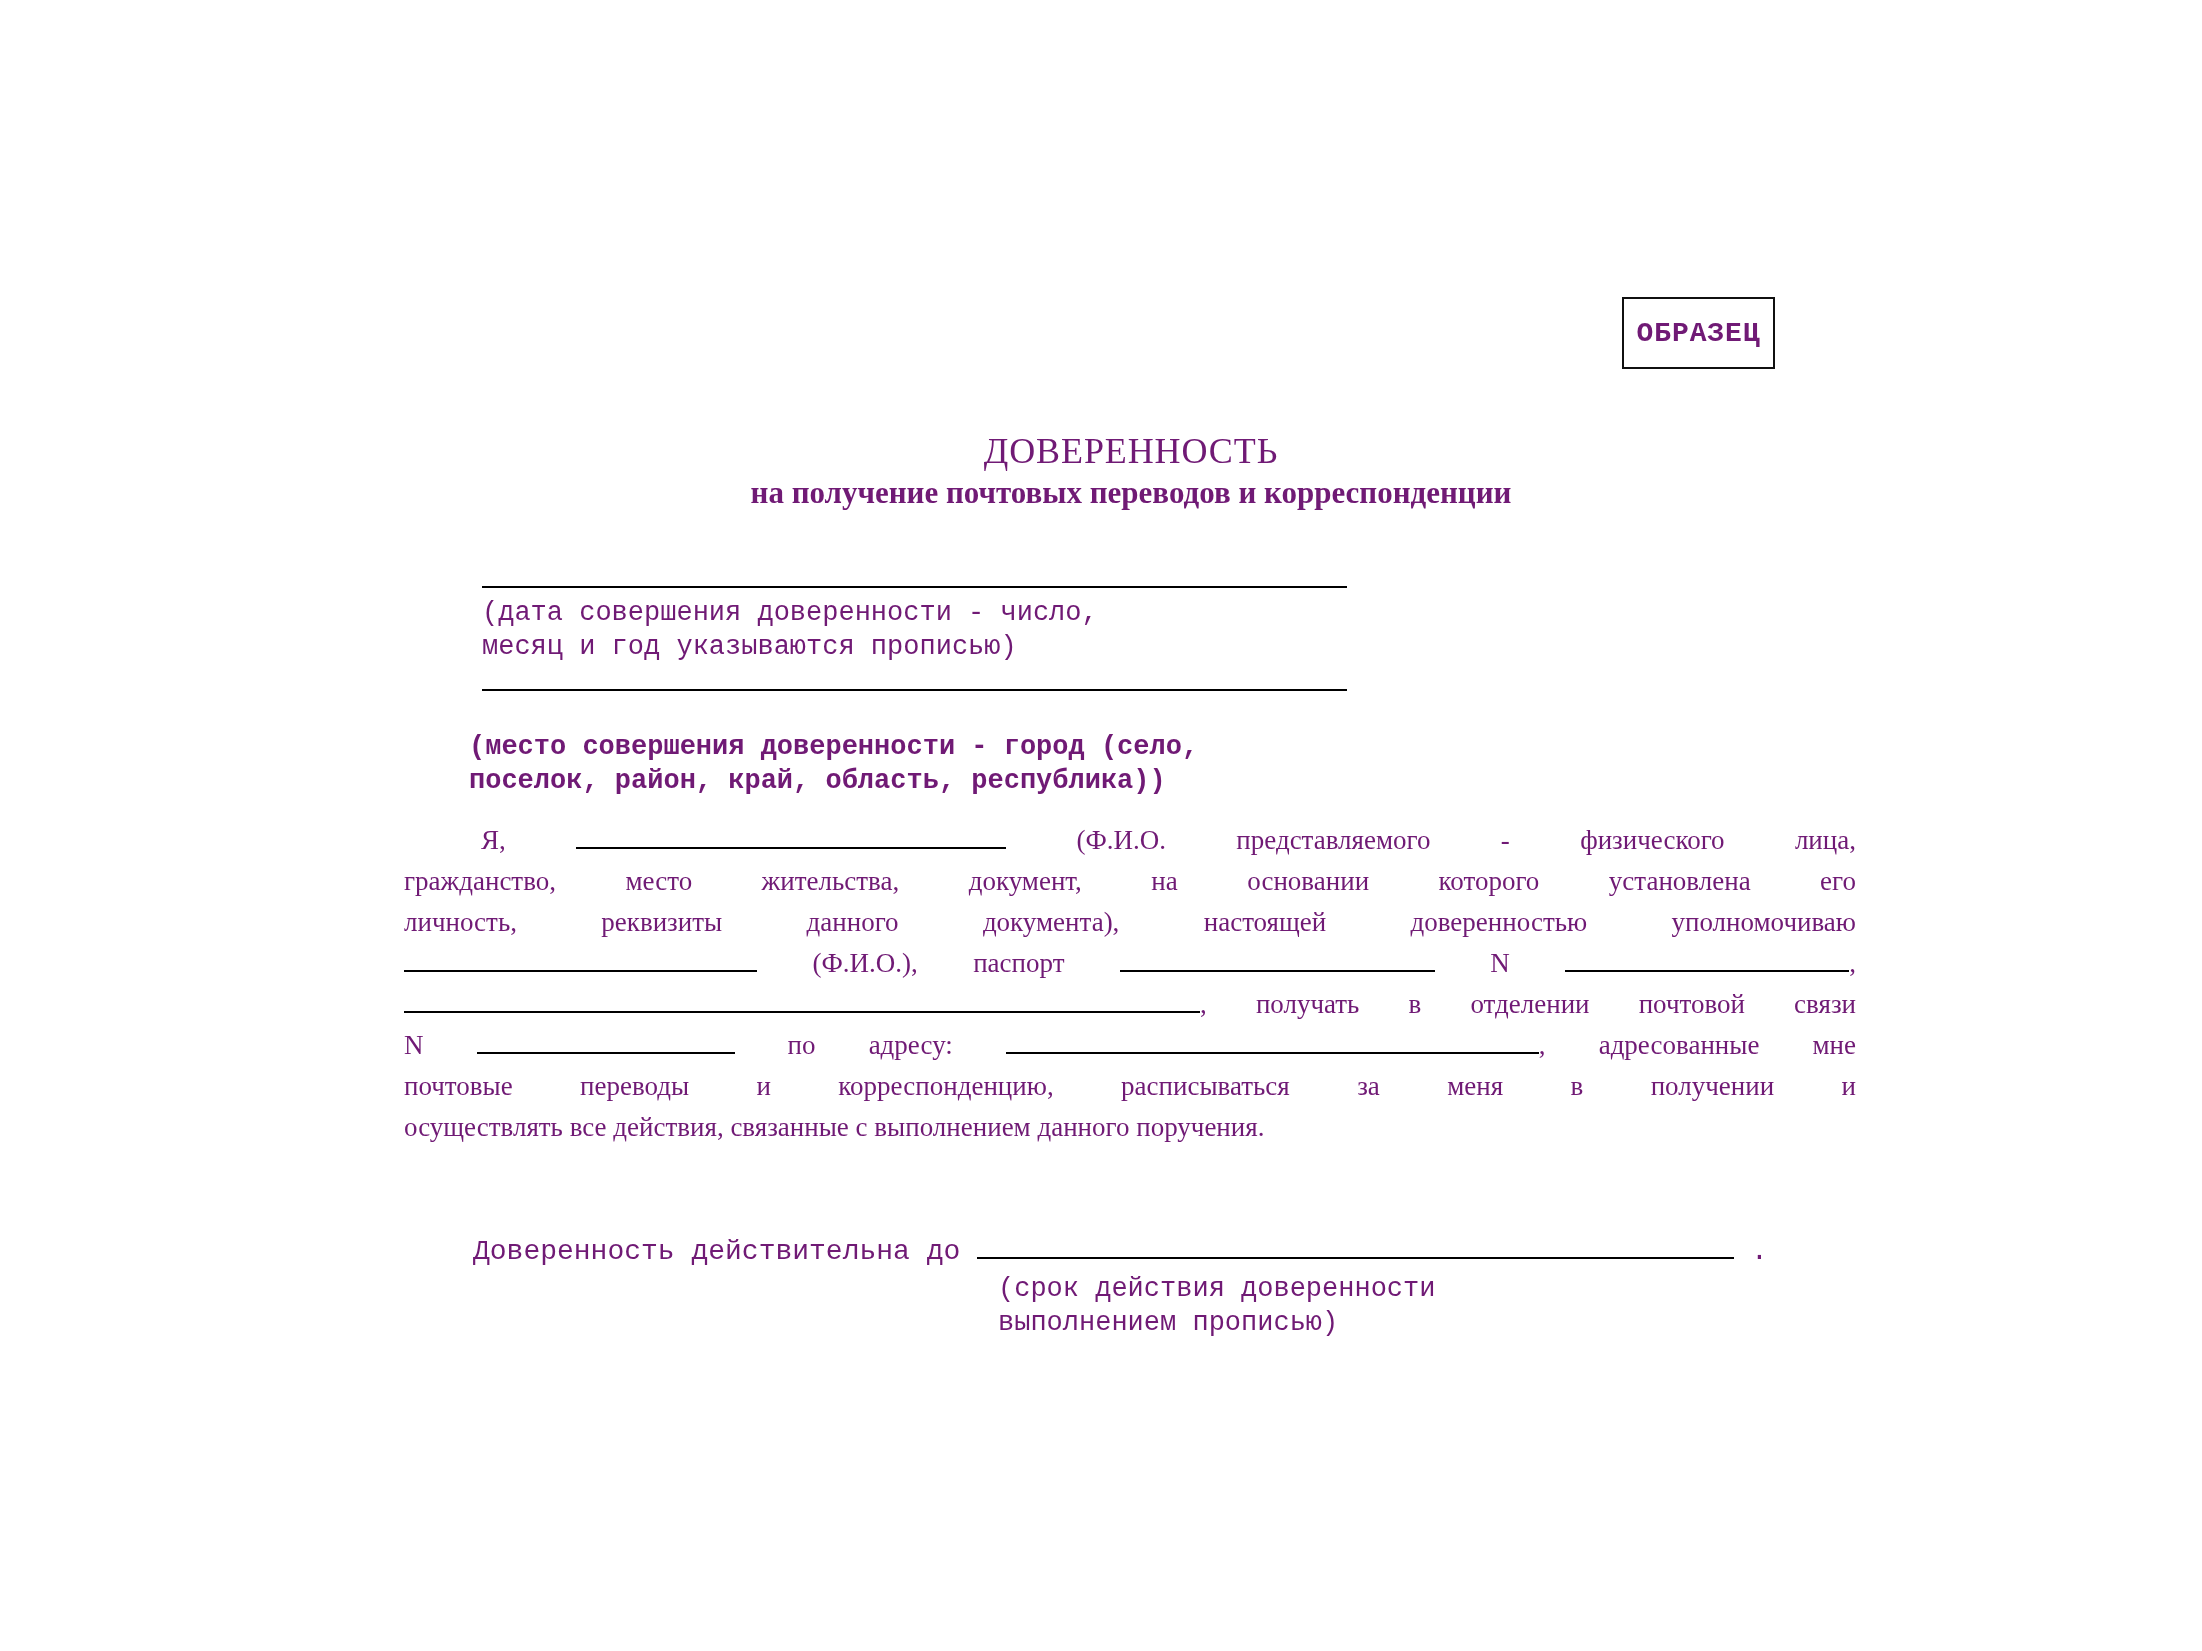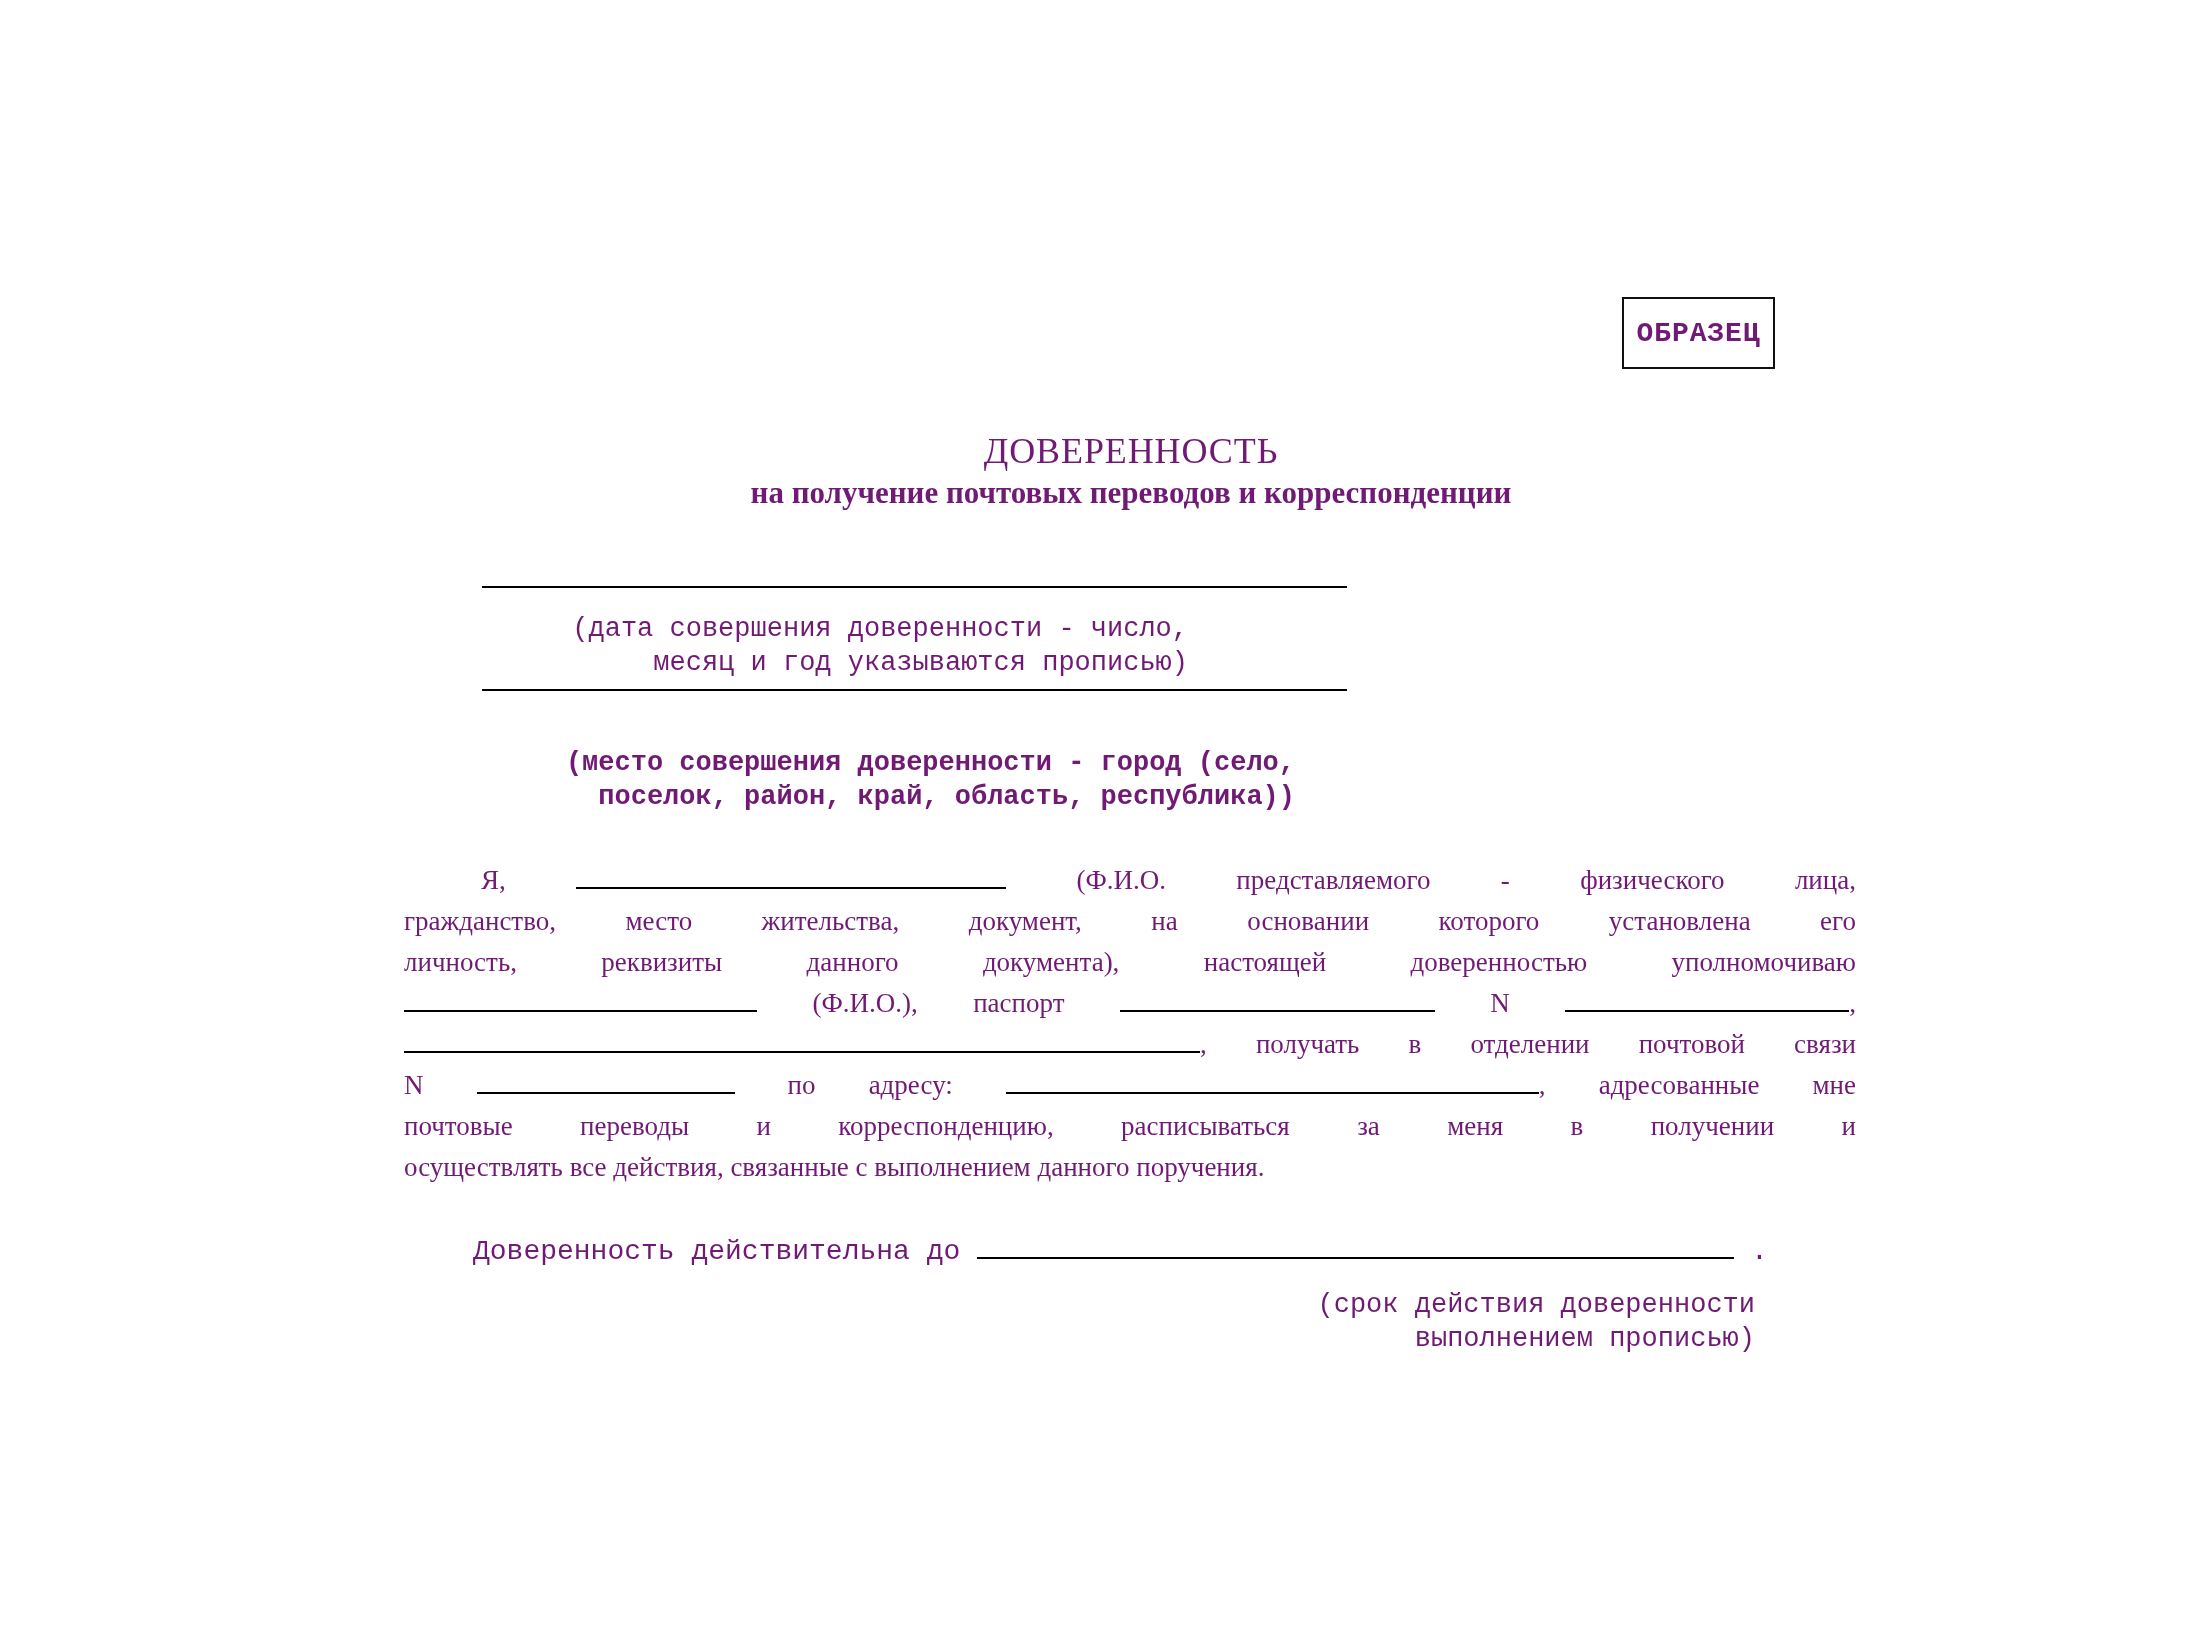--- a/index.html
+++ b/index.html
@@ -60,39 +60,37 @@
     left: 482px;
     width: 865px;
     height: 0;
     border-top: 2.6px solid #000;
   }
   .hrule-date  { top: 586px; }
   .hrule-place { top: 689px; }
   
   .caption {
     position: absolute;
-    text-align: right;
+    text-align: left;
     font-family: "Liberation Mono", "DejaVu Sans Mono", monospace;
     font-size: 27px;
     line-height: 34px;
     white-space: nowrap;
-    margin-top: 16px;
   }
   .caption-date  { left: 482px; top: 596px; width: 706px; }
   .caption-place { left: 469px; top: 730px; width: 826px; font-weight: bold; }
   .caption-validity { left: 998px; top: 1272px; width: 757px; }
   
   .body-paragraph {
     position: absolute;
     left: 404px;
     top: 820px;
     width: 1452px;
     font-size: 27px;
     line-height: 41px;
-    margin-top: 40px;
   }
   .pline {
     text-align: justify;
     text-align-last: justify;
   }
   .pline.first { text-indent: 77px; }
   .pline.last  { text-align-last: left; }
   
   .blank {
     display: inline-block;

